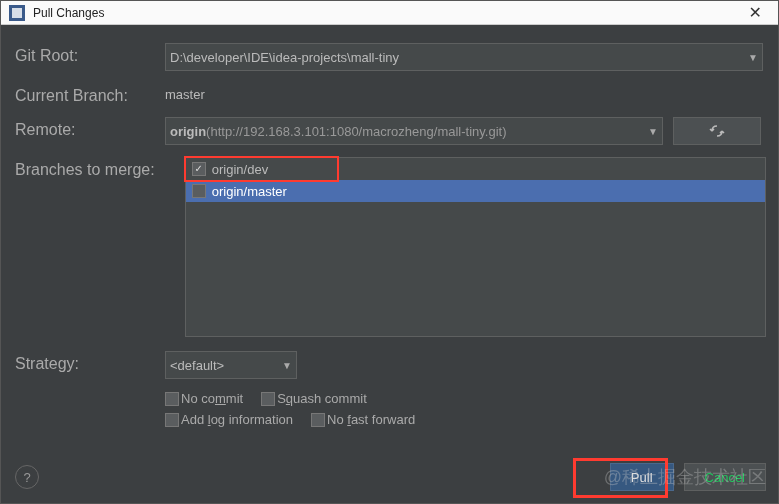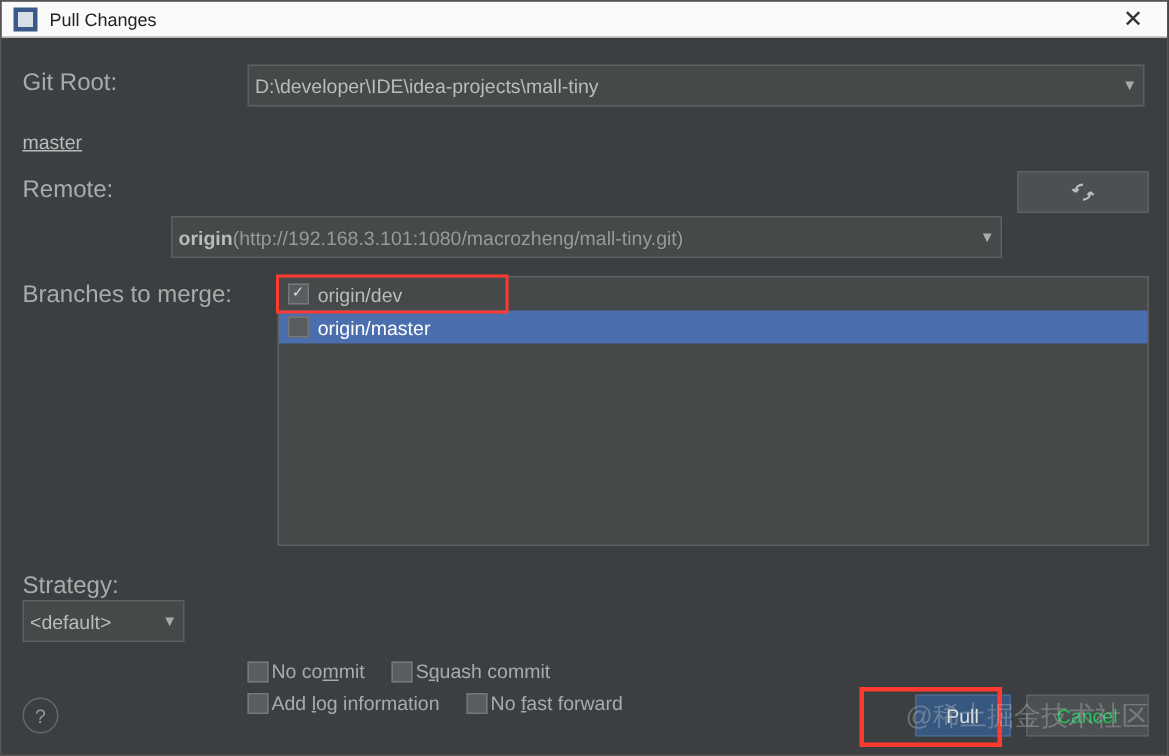--- a/index.html
+++ b/index.html
@@ -15,52 +15,52 @@
     .row { display: flex; align-items: flex-start; margin-bottom: 12px; }
     .row.tight { margin-bottom: 8px; }
     .label { width: 150px; color: #aaaaaa; padding-top: 4px; font-size: 16px; }
     .value { flex: 1; color: #bbbbbb; }
     
     .dropdown { background: #45494a; border: 1px solid #5e6060; height: 28px; display: flex; align-items: center; padding: 0 4px; color: #bbbbbb; position: relative; }
     .dropdown-full { width: 598px; }
     .dropdown-arrow { margin-left: auto; font-size: 10px; color: #aaa; }
     
     .remote-row { display: flex; gap: 10px; }
-    .remote-dropdown { width: 554px; margin-top: 30px; }
+    .remote-dropdown { width: 498px; }
     .remote-text { display: flex; align-items: baseline; }
     .remote-bold { font-weight: bold; color: #bbbbbb; }
     .remote-url { color: #999; }
     .refresh-btn { width: 88px; height: 28px; background: #4c5052; border: 1px solid #5e6060; display: flex; align-items: center; justify-content: center; cursor: pointer; }
     .refresh-btn svg { width: 16px; height: 16px; }
     
     .branches-box { width: 598px; height: 180px; background: #45494a; border: 1px solid #5e6060; }
     .branch-item { display: flex; align-items: center; height: 22px; padding: 0 6px; gap: 6px; }
     .branch-item.selected { background: #4b6eaf; color: #ffffff; }
     .branch-check { width: 14px; height: 14px; border: 1px solid #777; background: #5a5d5f; display: flex; align-items: center; justify-content: center; font-size: 10px; line-height: 1; }
     .branch-check.checked::before { content: "✓"; color: #ddd; }
     .branch-highlight { position: absolute; width: 155px; height: 26px; border: 2px solid #ff3b30; pointer-events: none; }
     
-    .strategy-dropdown { width: 108px; }
+    .strategy-dropdown { width: 132px; }
     
     .checkbox-row { display: flex; gap: 18px; margin-bottom: 6px; }
     .checkbox-group { display: flex; align-items: center; gap: 2px; }
     .checkbox-box { width: 14px; height: 14px; border: 1px solid #777; background: #5a5d5f; }
     .checkbox-label { color: #aaaaaa; }
     .underline { text-decoration: underline; }
     
     .bottom-bar { position: absolute; bottom: 12px; left: 14px; right: 12px; display: flex; align-items: center; }
     .help-btn { width: 24px; height: 24px; border: 1px solid #666; border-radius: 50%; display: flex; align-items: center; justify-content: center; color: #999; cursor: pointer; }
     .action-buttons { margin-left: auto; display: flex; gap: 10px; align-items: center; }
     .btn { height: 28px; padding: 0 20px; border: 1px solid #5e6060; background: #4c5052; color: #22c55e; display: flex; align-items: center; cursor: pointer; font-size: 13px; }
     .btn-primary { background: #365880; border-color: #4a688c; color: #e0e0e0; }
     .pull-highlight { position: absolute; right: 110px; bottom: 5px; width: 95px; height: 40px; border: 3px solid #ff3b30; pointer-events: none; }
     
     .watermark { position: absolute; right: 12px; bottom: 14px; color: rgba(200,200,200,0.35); font-size: 18px; pointer-events: none; }
     
-    .static-text { padding-top: 4px; display: inline-block; text-decoration: underline; }
+    .static-text { padding-top: 4px; display: inline-block; }
   </style>
 </head>
 <body>
 
 <div class="titlebar">
   <div class="titlebar-icon">
     <svg viewBox="0 0 12 12">
         <rect x="1" y="1" width="10" height="10" fill="#fff" opacity="0.8"></rect>
       </svg>
   </div>
@@ -71,20 +71,21 @@
 <div class="content">
   <div class="row">
     <div class="label">Git Root:</div>
     <div class="dropdown dropdown-full">
       <span>D:\developer\IDE\idea-projects\mall-tiny</span>
       <span class="dropdown-arrow">▼</span>
     </div>
   </div>
 
   <div class="row">
+    <div class="label">Current Branch:</div>
     <div class="value static-text">master</div>
   </div>
 
   <div class="row">
     <div class="label">Remote:</div>
     <div class="remote-row">
       <div class="dropdown remote-dropdown">
         <span class="remote-text">
           <span class="remote-bold">origin</span>
           <span class="remote-url">(http://192.168.3.101:1080/macrozheng/mall-tiny.git)</span>
@@ -107,21 +108,21 @@
         <span class="branch-check checked"></span>
         <span>origin/dev</span>
       </div>
       <div class="branch-item selected">
         <span class="branch-check"></span>
         <span>origin/master</span>
       </div>
     </div>
   </div>
 
-  <div class="row" style="margin-top: 14px; flex-direction: column;">
+  <div class="row" style="margin-top: 14px;">
     <div class="label">Strategy:</div>
     <div class="dropdown strategy-dropdown">
       <span>&lt;default&gt;</span>
       <span class="dropdown-arrow">▼</span>
     </div>
   </div>
 
   <div class="row tight">
     <div class="label"></div>
     <div>

